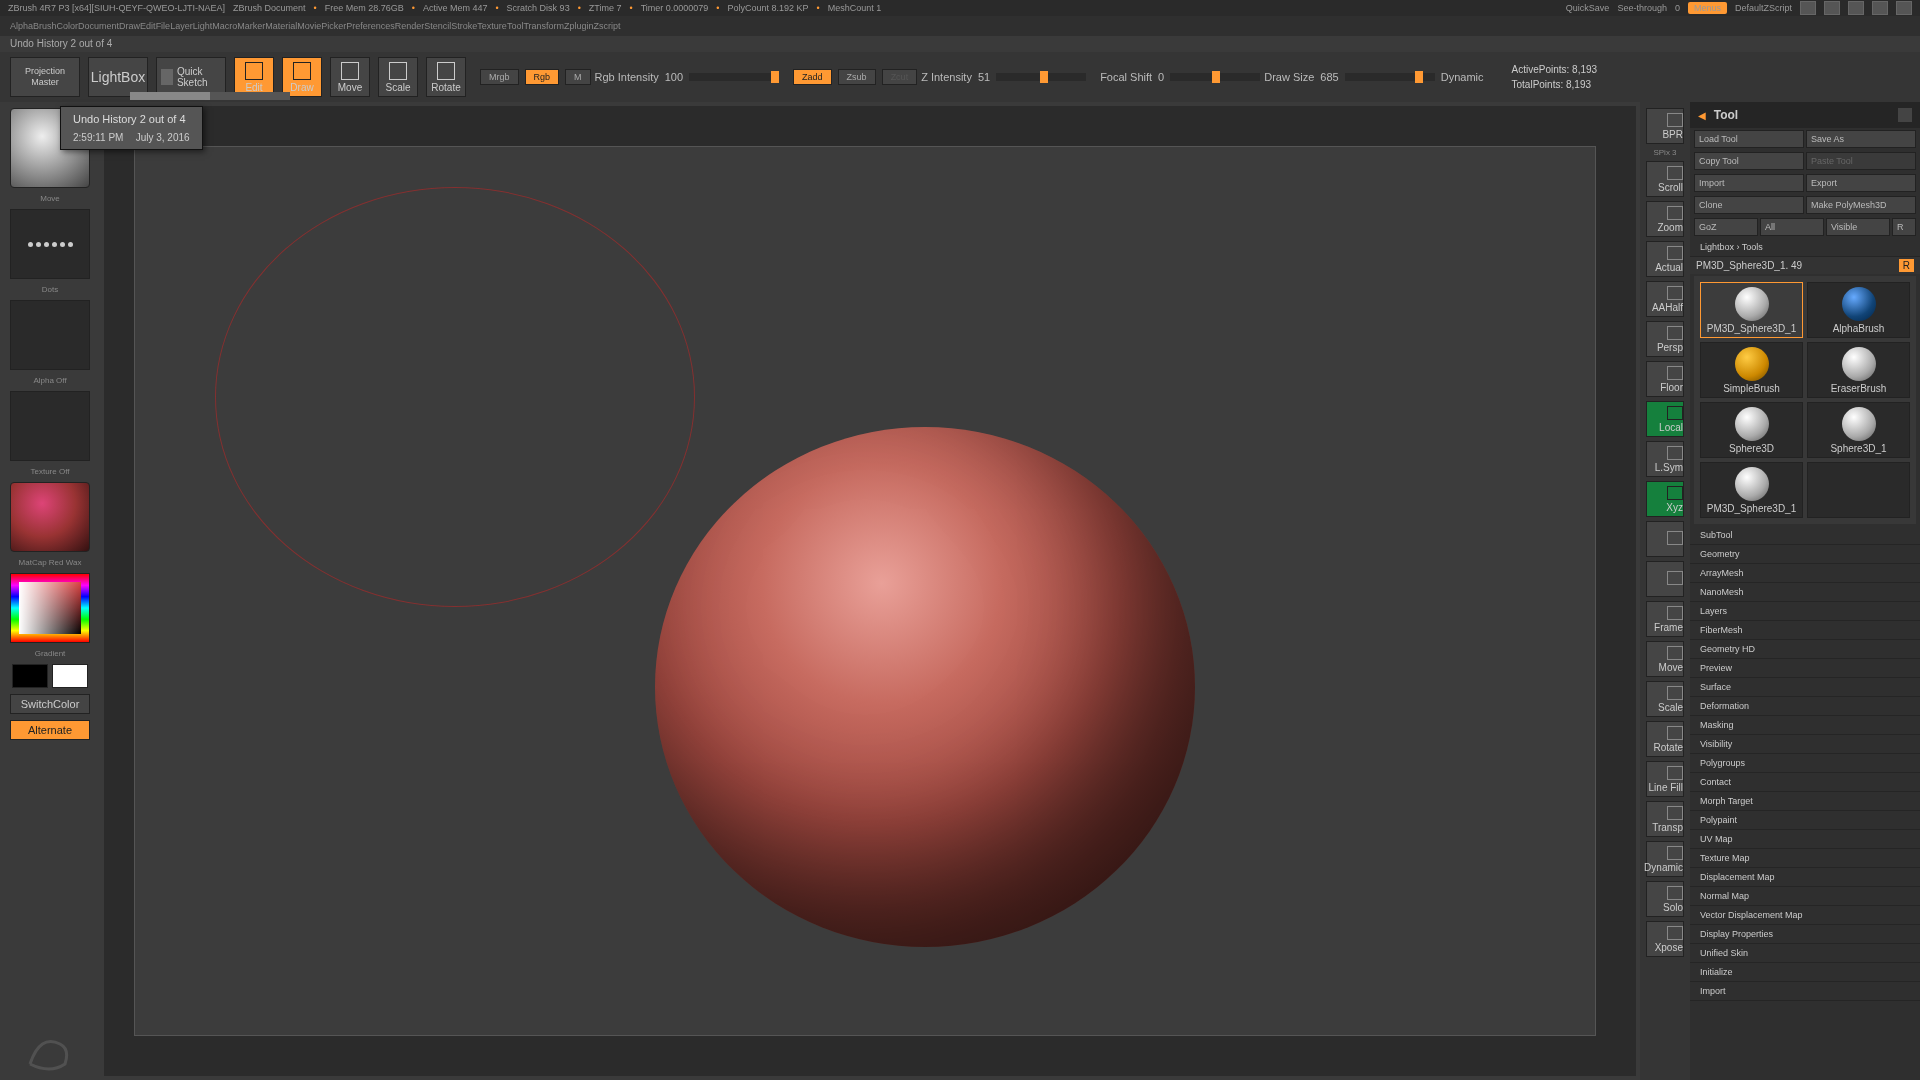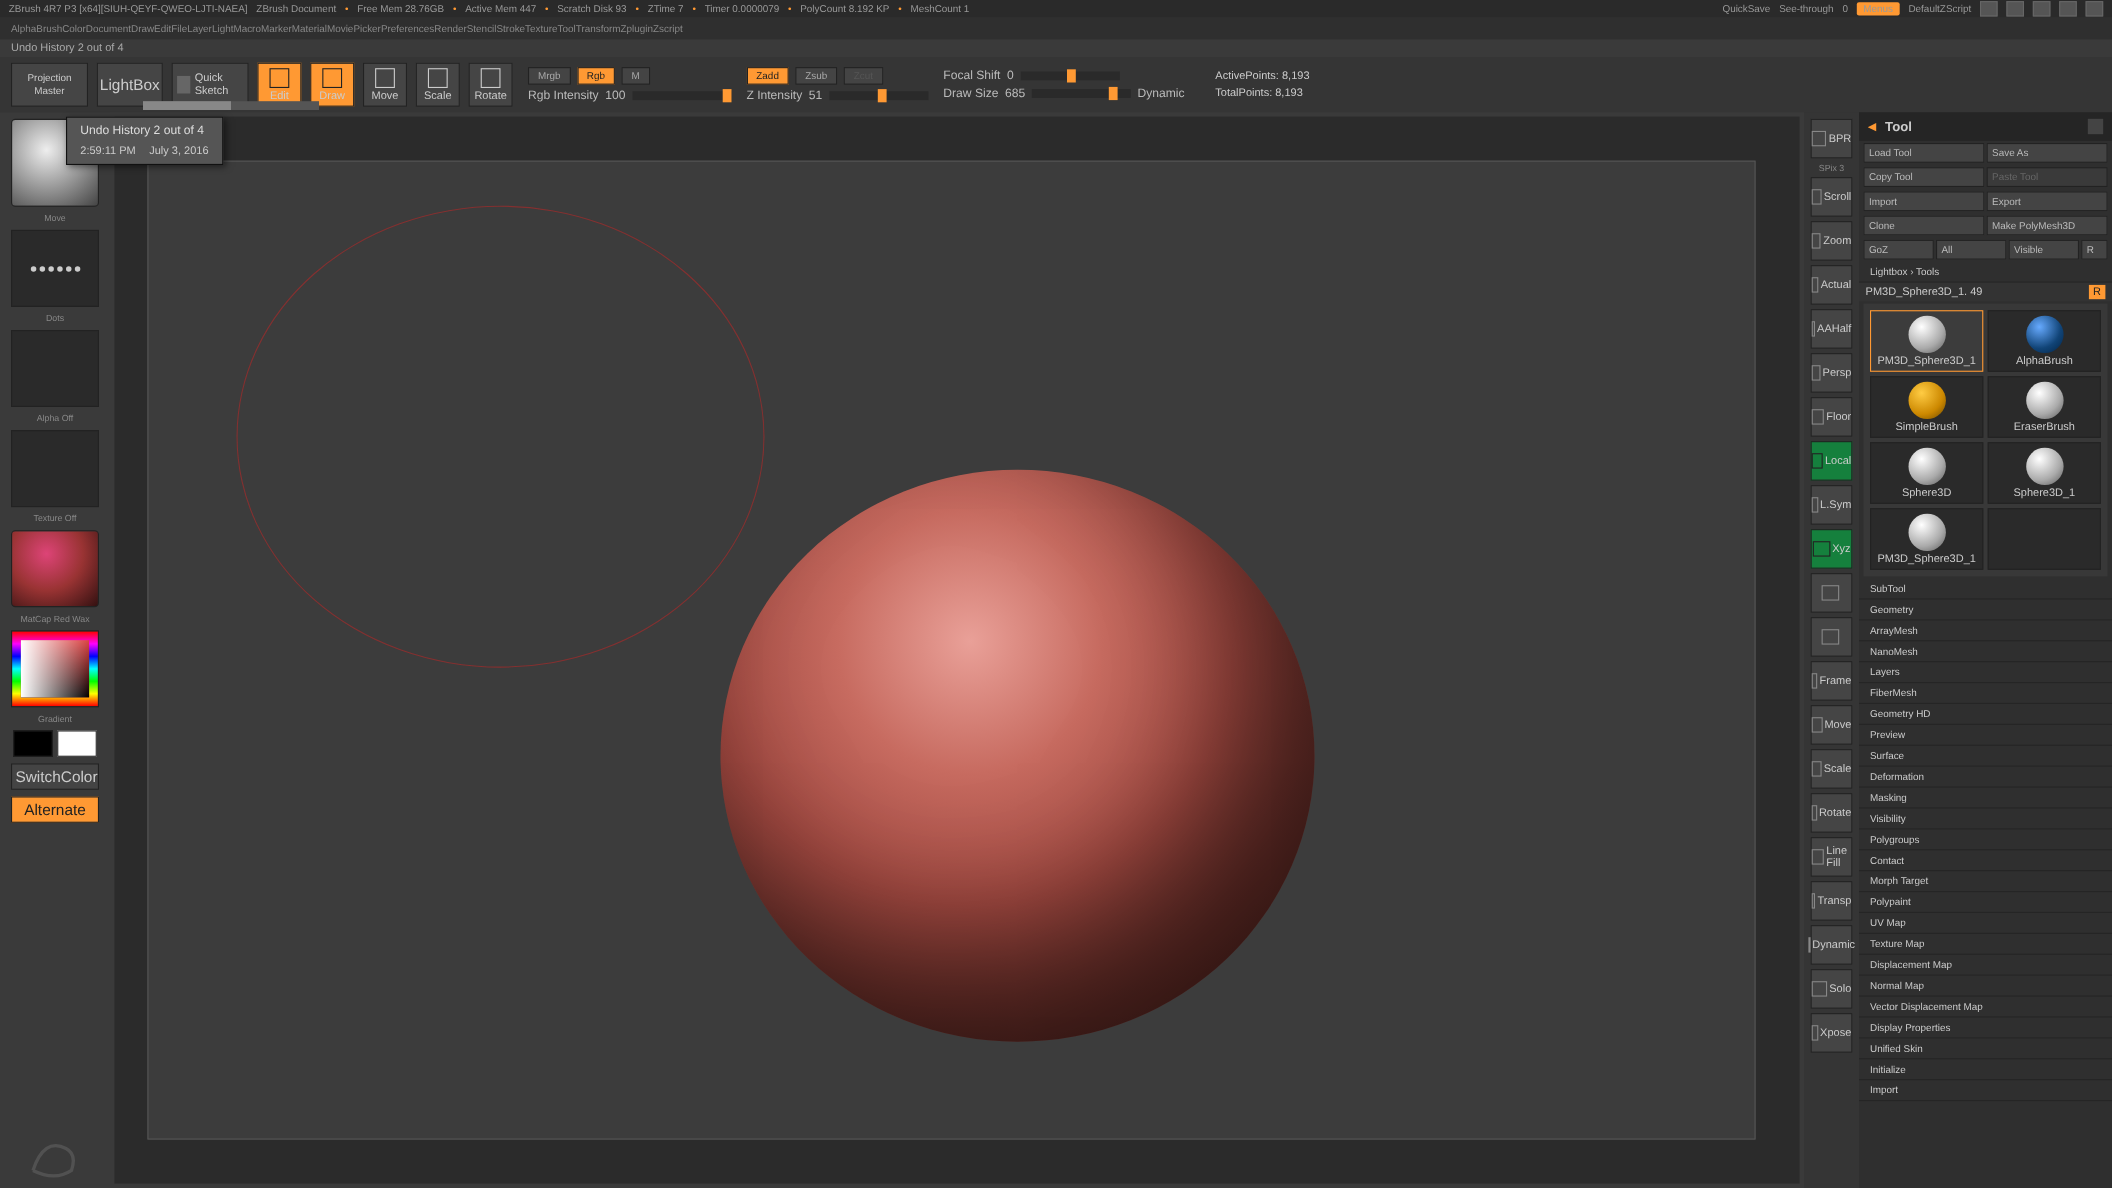--- a/index.html
+++ b/index.html
@@ -15,54 +15,54 @@
 .status-line{height:16px;background:#3a3a3a;padding:2px 10px;color:#aaa;font-size:10px}
 .toolbar{height:50px;background:#353535;display:flex;align-items:center;gap:8px;padding:4px 10px;position:relative}
 .proj-master{width:70px;height:40px;background:#454545;border:1px solid #222;display:flex;align-items:center;justify-content:center;text-align:center;font-size:9px;line-height:11px}
 .lightbox{width:60px;height:40px;background:#454545;border:1px solid #222;display:flex;align-items:center;justify-content:center;font-size:14px}
 .quick-sketch{width:70px;height:40px;background:#454545;border:1px solid #222;display:flex;align-items:center;gap:4px;padding:4px;font-size:9px;line-height:11px}
 .quick-sketch .qicon{width:16px;height:16px;background:#666}
 .mode-btn{width:40px;height:40px;background:#454545;border:1px solid #222;display:flex;flex-direction:column;align-items:center;justify-content:center;font-size:8px;gap:2px}
 .mode-btn.active{background:#ff9933;color:#222}
 .mode-btn .micon{width:18px;height:18px;border:1px solid currentColor}
 .mode-btn.active .micon{border-color:#222}
-.slider-group{display:flex;flex-direction:column;gap:4px;margin-left:6px}
+.slider-group{display:flex;gap:4px;margin-left:6px}
 .slider-row{display:flex;align-items:center;gap:6px}
 .chan-btn{padding:2px 8px;background:#444;border:1px solid #222;font-size:9px;color:#aaa}
 .chan-btn.active{background:#ff9933;color:#222}
 .slider-lbl{font-size:11px;color:#bbb}
 .slider-bar{width:90px;height:8px;background:#2a2a2a;position:relative}
 .slider-bar .knob{position:absolute;width:8px;height:12px;background:#ff9933;top:-2px}
 .stats{margin-left:20px;display:flex;flex-direction:column;gap:4px;font-size:9px;color:#bbb}
 .main{display:flex;height:calc(100% - 102px)}
 .left-panel{width:100px;background:#3a3a3a;display:flex;flex-direction:column;gap:6px;padding:6px;align-items:center}
 .brush-prev{width:80px;height:80px;background:radial-gradient(circle at 40% 35%,#eee,#888 60%,#444);border:1px solid #222;border-radius:4px}
 .stroke-prev{width:80px;height:70px;background:#2a2a2a;border:1px solid #222;display:flex;align-items:center;justify-content:center;position:relative}
 .dots{display:flex;gap:3px}.dots i{width:5px;height:5px;background:#ccc;border-radius:50%}
 .alpha-prev,.tex-prev{width:80px;height:70px;background:#2a2a2a;border:1px solid #222}
 .mat-prev{width:80px;height:70px;background:radial-gradient(circle at 40% 30%,#d47,#933 50%,#311);border:1px solid #222;border-radius:4px}
 .prev-lbl{font-size:8px;color:#888;text-align:center}
 .color-picker{width:80px;height:70px;background:linear-gradient(to bottom,red,#f0f,blue,cyan,lime,yellow,red);border:1px solid #222;position:relative}
 .color-picker::before{content:'';position:absolute;left:8px;top:8px;right:8px;bottom:8px;background:linear-gradient(to right,#fff,transparent),linear-gradient(to top,#000,transparent),#d44}
 .color-swatches{display:flex;gap:4px}
 .color-swatches div{width:36px;height:24px;border:1px solid #222}
-.left-btn{width:80px;padding:3px;text-align:center;font-size:14px;background:#444;border:1px solid #222}
+.left-btn{width:80px;padding:3px;text-align:center;font-size:11px;background:#444;border:1px solid #222}
 .left-btn.active{background:#ff9933;color:#222}
 .zlogo{width:60px;height:50px;margin-top:auto;opacity:0.3}
 .canvas-wrap{flex:1;background:#2b2b2b;position:relative;margin:4px}
 .canvas-inner{position:absolute;left:30px;top:40px;right:40px;bottom:40px;border:1px solid #555;background:#3c3c3c}
 .sphere{position:absolute;left:520px;top:280px;width:540px;height:520px;border-radius:50%;background:radial-gradient(circle at 42% 30%,#e9a098 0%,#c76b60 25%,#a04840 50%,#6b2f29 78%,#3d1a16 100%);box-shadow:inset -60px -80px 120px rgba(0,0,0,0.5)}
 .brush-cursor{position:absolute;left:80px;top:40px;width:480px;height:420px;border:1px solid rgba(180,40,40,0.6);border-radius:50%;background:transparent}
 .tooltip{position:absolute;left:60px;top:106px;background:#555;border:1px solid #111;padding:6px 12px;box-shadow:2px 2px 6px rgba(0,0,0,0.5);z-index:10}
 .tooltip .line1{color:#ddd;font-size:11px;margin-bottom:6px}
 .tooltip .line2{color:#ddd;font-size:11px}
 .timeline-strip{position:absolute;left:130px;top:92px;width:160px;height:8px;background:#555;z-index:5}
 .timeline-strip .fill{height:100%;width:50%;background:#888}
 .right-strip{width:50px;background:#353535;display:flex;flex-direction:column;gap:4px;padding:6px 4px;align-items:center}
-.rs-btn{width:38px;height:36px;background:#454545;border:1px solid #222;display:flex;flex-direction:row;align-items:center;justify-content:center;font-size:7px;gap:2px}
+.rs-btn{width:38px;height:36px;background:#454545;border:1px solid #222;display:flex;flex-direction:column;align-items:flex-end;justify-content:center;font-size:7px;gap:2px}
 .rs-btn.active{background:#15803d;color:#222}
 .rs-btn .ri{width:16px;height:14px;border:1px solid #888}
 .rs-btn.active .ri{border-color:#222}
 .right-panel{width:230px;background:#2f2f2f;display:flex;flex-direction:column}
 .rp-header{height:26px;background:#252525;display:flex;align-items:center;padding:0 8px;gap:8px}
 .rp-header .arrow{color:#ff9933}
 .rp-header .close{margin-left:auto;width:14px;height:14px;background:#444}
 .rp-row{display:flex;gap:2px;padding:2px 4px}
 .rp-btn{flex:1;background:#444;border:1px solid #222;padding:3px 4px;font-size:9px;text-align:left;color:#bbb}
 .rp-btn.small{flex:0 0 24px}

